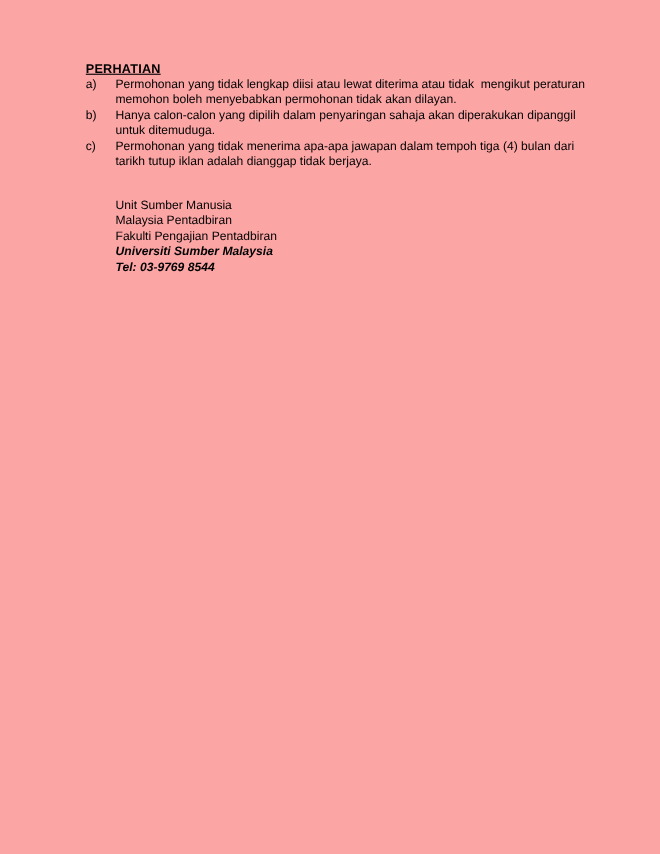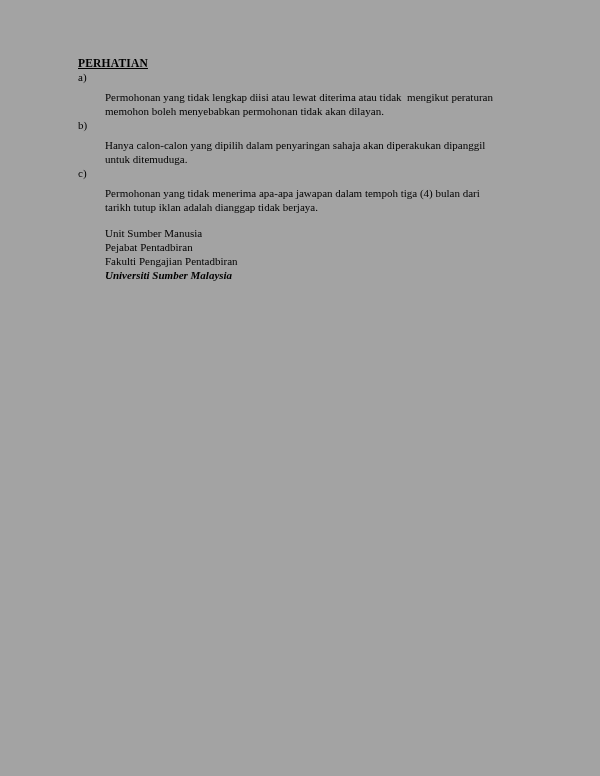--- a/index.html
+++ b/index.html
@@ -4,23 +4,23 @@
 <style>
   html, body {
     margin: 0;
     padding: 0;
     background: #ffffff;
   }
   .page {
     position: relative;
     width: 600px;
     height: 776px;
-    background: #a3a3a3;
+    background: #fca5a5;
     color: #000000;
-    font-family: Liberation Serif, serif;
+    font-family: Liberation Sans, sans-serif;
     overflow: hidden;
   }
   .content {
     position: absolute;
     left: 78px;
     top: 56px;
     width: 468px;
     font-size: 11px;
     line-height: 14px;
   }
@@ -35,25 +35,24 @@
   .note {
     display: flex;
     align-items: flex-start;
   }
   .note-label {
     flex: 0 0 27px;
   }
   .note-text {
     flex: 1 1 auto;
     white-space: pre-wrap;
-    margin-top: 20px;
   }
   .contact {
     margin-left: 27px;
-    margin-top: 12px;
+    margin-top: 26px;
   }
   .contact div {
     line-height: 14px;
   }
   .bold-italic {
     font-weight: bold;
     font-style: italic;
   }
 </style>
 </head>
@@ -77,19 +76,20 @@
     </div>
 
     <div class="note">
       <span class="note-label">c)</span>
       <span class="note-text">Permohonan yang tidak menerima apa-apa jawapan dalam tempoh tiga (4) bulan dari
 tarikh tutup iklan adalah dianggap tidak berjaya.</span>
     </div>
 
     <div class="contact">
       <div>Unit Sumber Manusia</div>
-      <div>Pejabat Pentadbiran</div>
+      <div>Malaysia Pentadbiran</div>
       <div>Fakulti Pengajian Pentadbiran</div>
       <div class="bold-italic">Universiti Sumber Malaysia</div>
+      <div class="bold-italic">Tel: 03-9769 8544</div>
     </div>
 
   </div>
 </div>
 
 </body></html>

